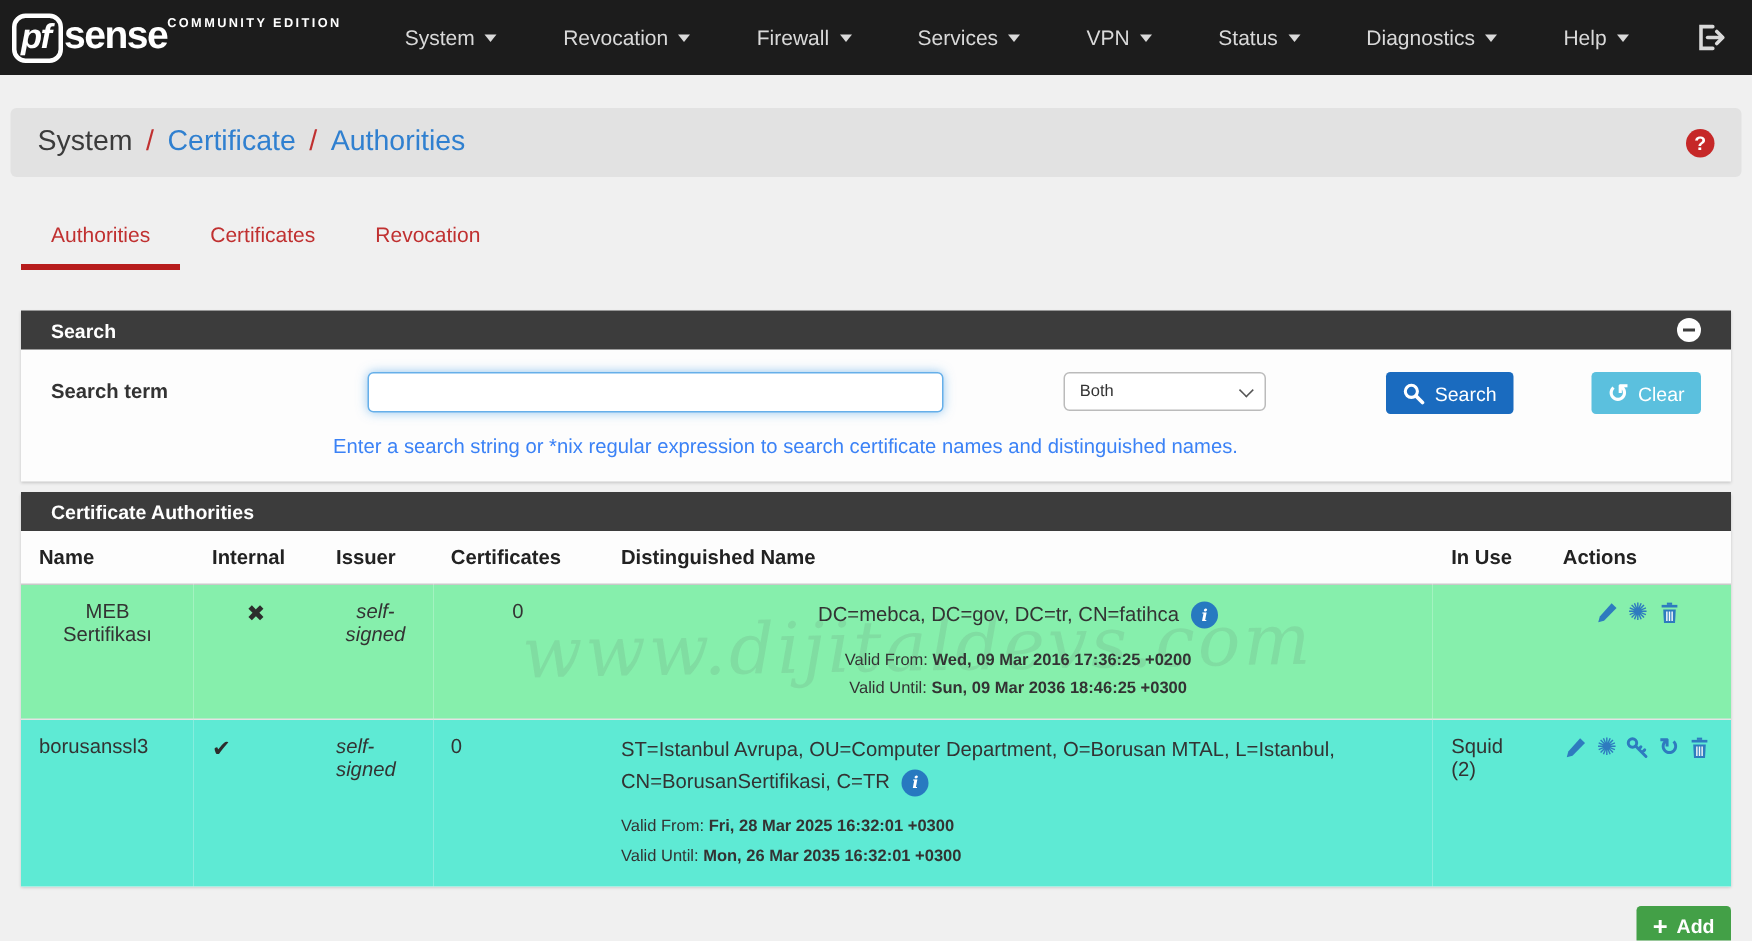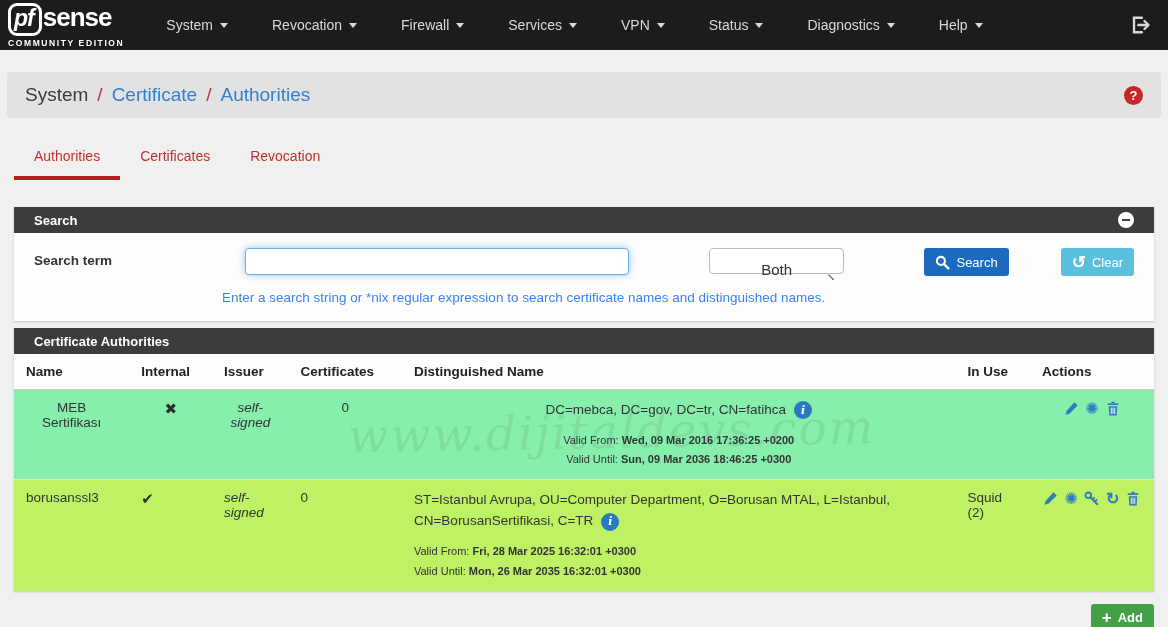--- a/index.html
+++ b/index.html
@@ -10,21 +10,21 @@
     position: relative;
     color: #333;
   }
 
   
   .navbar {
     height: 50px; background: #1c1c1c;
     display: flex; align-items: center;
     padding: 0 10px 0 8px;
   }
-  .logo { display: flex; flex-direction: column; align-items: flex-start; margin-right: 28px; cursor: pointer; }
+  .logo { display: flex; flex-direction: row; align-items: flex-start; margin-right: 28px; cursor: pointer; }
   .logo-line { display: flex; align-items: baseline; color: #fff; }
   .logo-pf {
     border: 3px solid #fff; border-radius: 9px; font-style: italic; font-weight: bold;
     font-size: 23px; line-height: 1; padding: 1px 5px 3px 3px; letter-spacing: -1px;
   }
   .logo-sense { font-weight: bold; font-size: 26px; letter-spacing: -1px; margin-left: 1px; }
   .logo-sub { color: #fff; font-size: 8.5px; font-weight: bold; letter-spacing: 1.6px; margin-top: 2px; }
   .nav-menus { display: flex; list-style: none; flex: 1; }
   .nav-item {
     color: #d9d9d9; font-size: 14px; padding: 0 14px; margin-right: 16px;
@@ -71,22 +71,22 @@
   .search-body { padding: 15px 20px 16px 20px; }
   .search-row { display: flex; align-items: flex-start; gap: 48px; }
   .search-label { width: 188px; font-size: 13.5px; font-weight: bold; padding-top: 5px; }
   .search-input {
     width: 440px; height: 27px; border: 1px solid #66afe9; border-radius: 4px;
     box-shadow: 0 0 7px rgba(102,175,233,0.7); outline: none; padding: 0 8px;
     font-size: 13px; font-family: "Liberation Sans", sans-serif;
   }
   .search-select {
     margin-left: 32px; width: 153px; height: 26px; border: 1px solid #bbb; border-radius: 4px;
-    background: #fff; display: flex; align-items: center; padding: 12px 10px; font-size: 15px;
-    cursor: pointer; position: relative; flex-direction: column;
+    background: #fff; display: flex; align-items: center; padding: 12px 10px; font-size: 11px;
+    cursor: pointer; position: relative;
   }
   .chev {
     margin-left: auto; width: 7px; height: 7px; border-right: 1.5px solid #555;
     border-bottom: 1.5px solid #555; transform: rotate(45deg) translateY(-2px);
   }
   .btn { border: none; border-radius: 3px; color: #fff; font-size: 13px; height: 28px;
     display: inline-flex; align-items: center; gap: 6px; padding: 0 11px; cursor: pointer;
     font-family: "Liberation Sans", sans-serif; }
   .btn-search { background: #1a6bbf; margin-left: 32px; }
   .btn-clear { background: #5bc0de; margin-left: 4px; }
@@ -95,21 +95,21 @@
 
   
   .ca-panel { margin-top: 7px; }
   table.ca { width: 100%; border-collapse: collapse; background: #fdfdfd; }
   table.ca th {
     text-align: left; font-size: 13.5px; padding: 10px 12px; border-bottom: 1px solid #c9c9c9;
     background: #fdfdfd; color: #222;
   }
   table.ca td { vertical-align: top; font-size: 13.5px; padding: 10px 12px; border-bottom: 1px solid #e4e4e4; }
   tr.row-0 td { background: #86efac; text-align: center; }
-  tr.row-1 td { background: #bef264; border-bottom: none; }
+  tr.row-1 td { background: #5eead4; border-bottom: none; }
   .issuer { font-style: italic; }
   .internal-glyph { font-size: 15px; color: #2d2d2d; }
   .dn-line { line-height: 1.55; }
   .info-icon {
     display: inline-flex; width: 18px; height: 18px; border-radius: 50%; background: #2779c0;
     color: #fff; align-items: center; justify-content: center; font-size: 11px; font-weight: bold;
     font-style: italic; font-family: "DejaVu Serif", serif; margin-left: 8px; vertical-align: middle;
     cursor: pointer;
   }
   .valid-lines { margin-top: 10px; font-size: 11px; line-height: 1.75; color: #333; }

